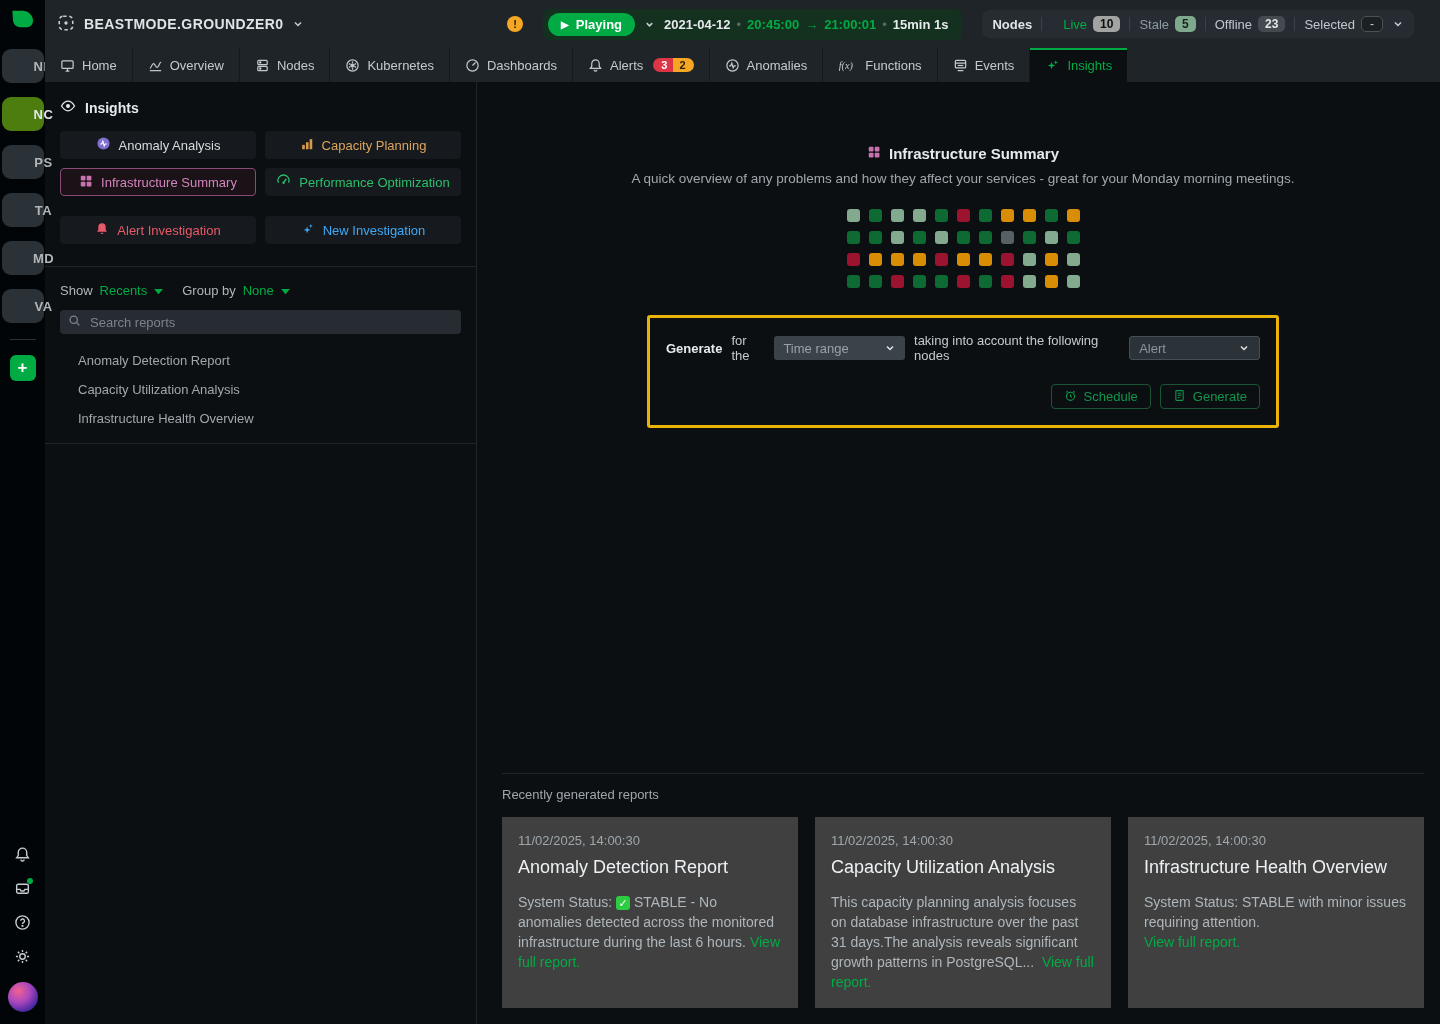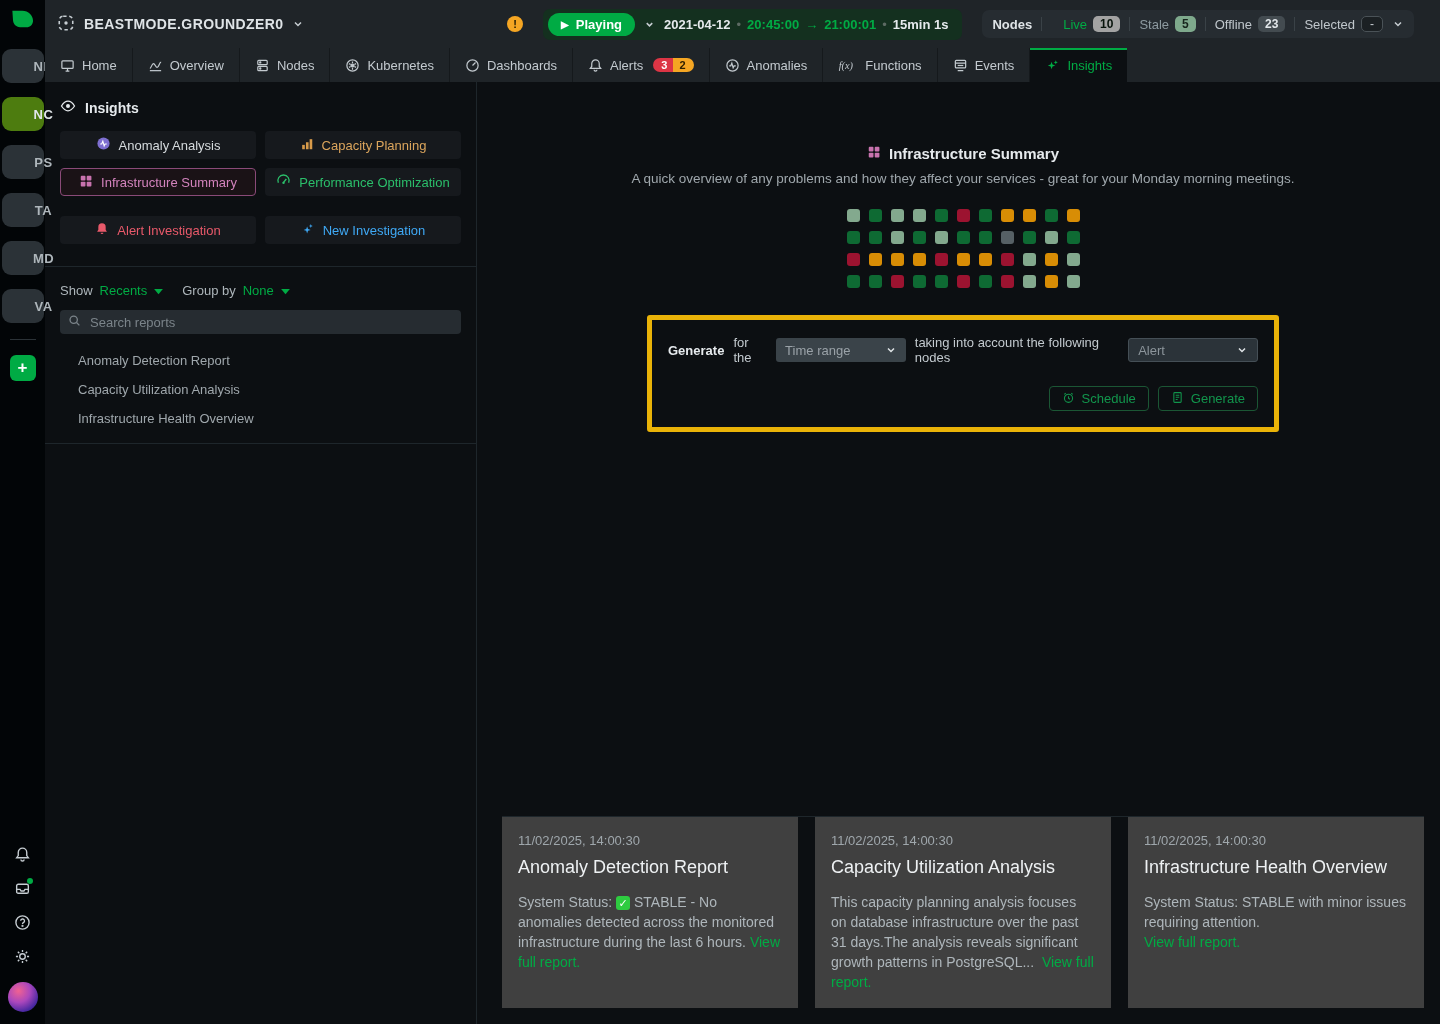--- a/index.html
+++ b/index.html
@@ -97,21 +97,21 @@
 
   
   .main { flex:1; display:flex; flex-direction:column; padding:0 16px 0 25px; min-width:0; }
   .main-head { margin-top:63px; text-align:center; }
   .m-title { display:inline-flex; align-items:center; gap:8px; font-size:15px; font-weight:bold; color:#e6eaed; }
   .m-sub { color:#9fa7ac; font-size:13.5px; margin:9px 0 0; }
   .status-grid { display:inline-flex; flex-direction:column; gap:9px; margin-top:23px; }
   .sg-row { display:flex; gap:9px; }
   .sg-cell { width:13px; height:13px; border-radius:3px; cursor:pointer; }
 
-  .gen-panel { width:632px; margin:27px auto 0; border:5px solid #eab308; border-radius:3px; padding:15px 16px 16px; }
+  .gen-panel { width:632px; margin:27px auto 0; border:3px solid #eab308; border-radius:3px; padding:15px 16px 16px; }
   .gen-row { display:flex; align-items:center; gap:9px; color:#c3cacf; }
   .gen-prefix { font-weight:bold; color:#e6eaed; }
   .g-select { display:flex; align-items:center; justify-content:space-between; width:140px; height:24px;
         background:#3a4349; border:none; border-radius:3px; padding:0 9px; color:#9aa2a8;
         font-size:13px; font-family:inherit; cursor:pointer; }
   .g-select.nodes { background:#2b3339; border:1px solid #454f56; color:#8c959b; }
   .gen-actions { display:flex; justify-content:flex-end; gap:9px; margin-top:21px; }
   .o-btn { display:flex; align-items:center; gap:7px; height:25px; padding:0 12px; background:transparent;
         border:1px solid #1d5e38; border-radius:4px; color:#12a352; font-size:13px; font-family:inherit;
         cursor:pointer; opacity:.9; }
@@ -557,20 +557,21 @@
                     <path d="M5.8 5.2 h4.4 M5.8 7.8 h4.4 M5.8 10.4 h2.4"></path>
                   </svg>
               </span>
               <span>Generate</span>
             </button>
           </div>
         </div>
 
         <div class="main-bottom">
           <hr class="main-div">
+          <div class="recent-title">Recently generated reports</div>
           <div class="cards">
             <div class="card">
               <div class="card-time">11/02/2025, 14:00:30</div>
               <h3 class="card-title">Anomaly Detection Report</h3>
               <p class="card-body"><span>System Status: <span class="check">✓</span> STABLE - No anomalies detected across the monitored infrastructure during the last 6 hours.</span> <span class="view-link">View full report.</span></p>
             </div>
             <div class="card">
               <div class="card-time">11/02/2025, 14:00:30</div>
               <h3 class="card-title">Capacity Utilization Analysis</h3>
               <p class="card-body"><span>This capacity planning analysis focuses on database infrastructure over the past 31 days.The analysis reveals significant growth patterns in PostgreSQL...</span>&nbsp; <span class="view-link">View full report.</span></p>

